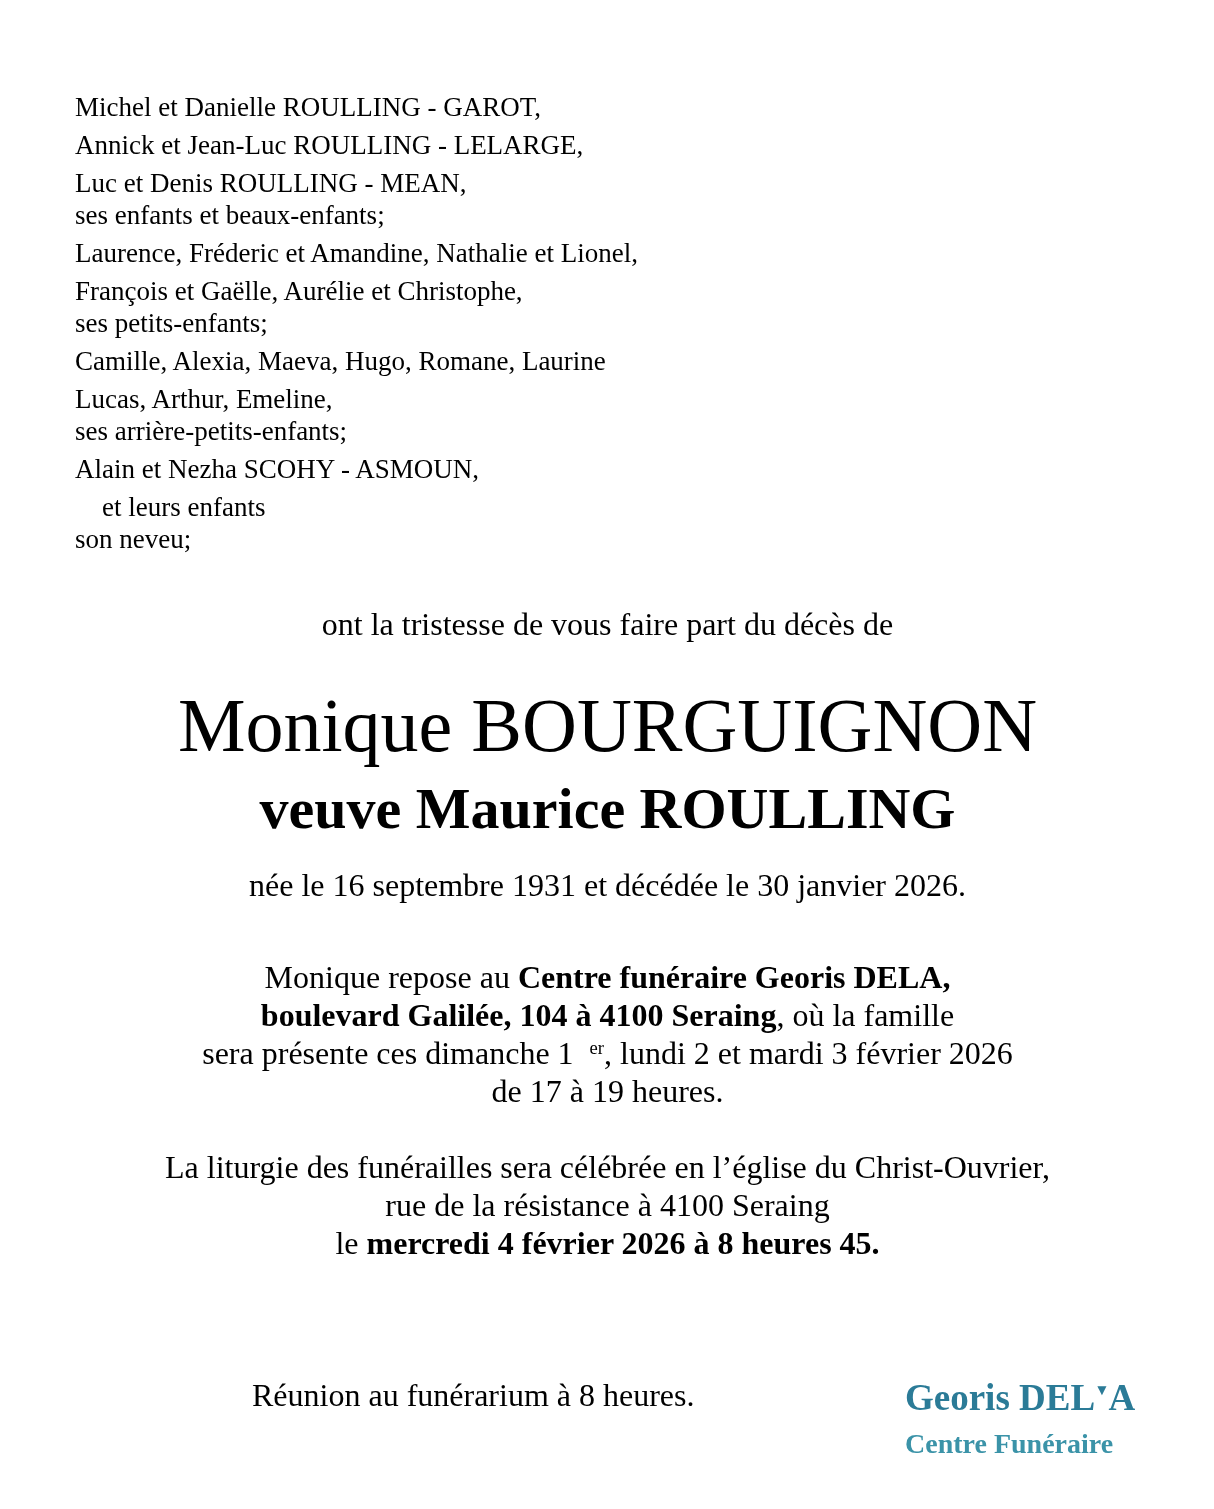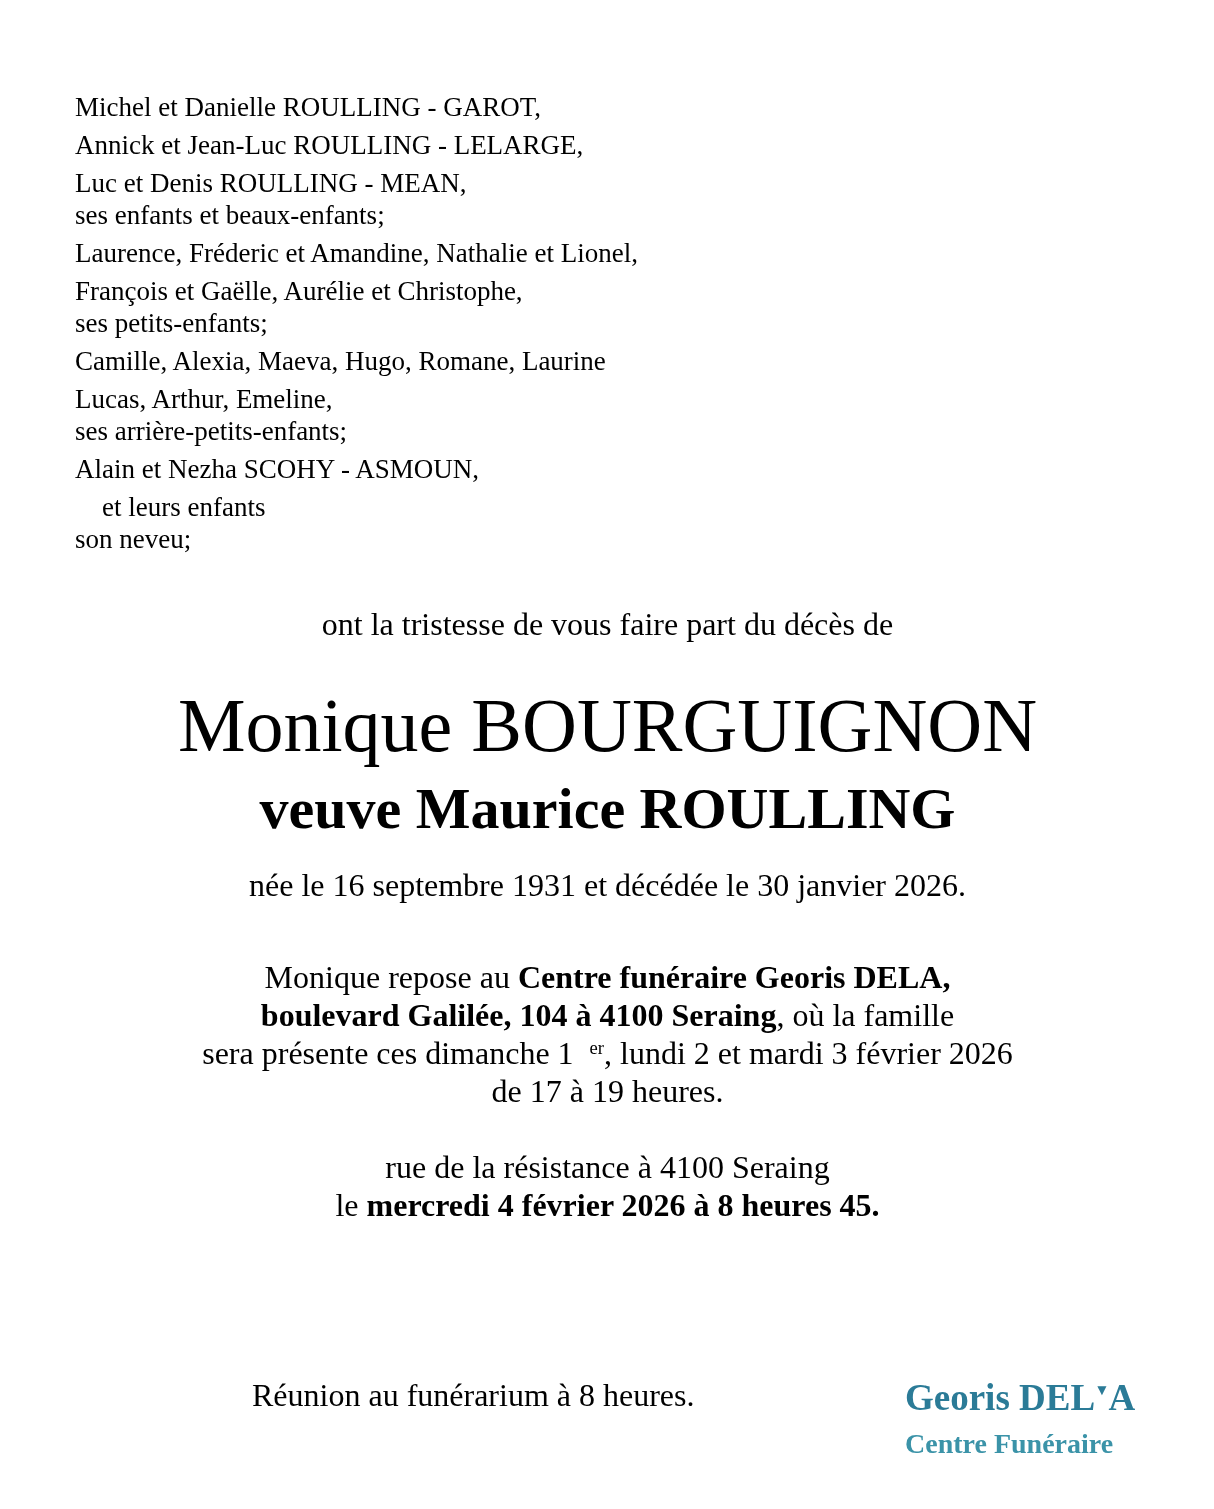--- a/index.html
+++ b/index.html
@@ -131,20 +131,21 @@
   <div class="centered dates">née le 16 septembre 1931 et décédée le 30 janvier 2026.</div>
 
   <div class="centered repose">
     <div class="line"><span>Monique repose au </span><b>Centre funéraire Georis DELA,</b></div>
     <div class="line"><b>boulevard Galilée, 104 à 4100 Seraing</b><span>, où la famille</span></div>
     <div class="line"><span>sera présente ces dimanche 1</span><sup>er</sup><span>, lundi 2 et mardi 3 février 2026</span></div>
     <div class="line">de 17 à 19 heures.</div>
   </div>
 
   <div class="centered liturgy">
+    <div class="line">La liturgie des funérailles sera célébrée en l’église du Christ-Ouvrier,</div>
     <div class="line">rue de la résistance à 4100 Seraing</div>
     <div class="line"><span>le </span><b>mercredi 4 février 2026 à 8 heures 45.</b></div>
   </div>
 
 
   <div class="meeting">Réunion au funérarium à 8 heures.</div>
 
   <div class="logo">
     <div class="brand"><span>Georis DEL</span><span class="tri">▼</span><span>A</span></div>
     <div class="brand-sub">Centre Funéraire</div>

